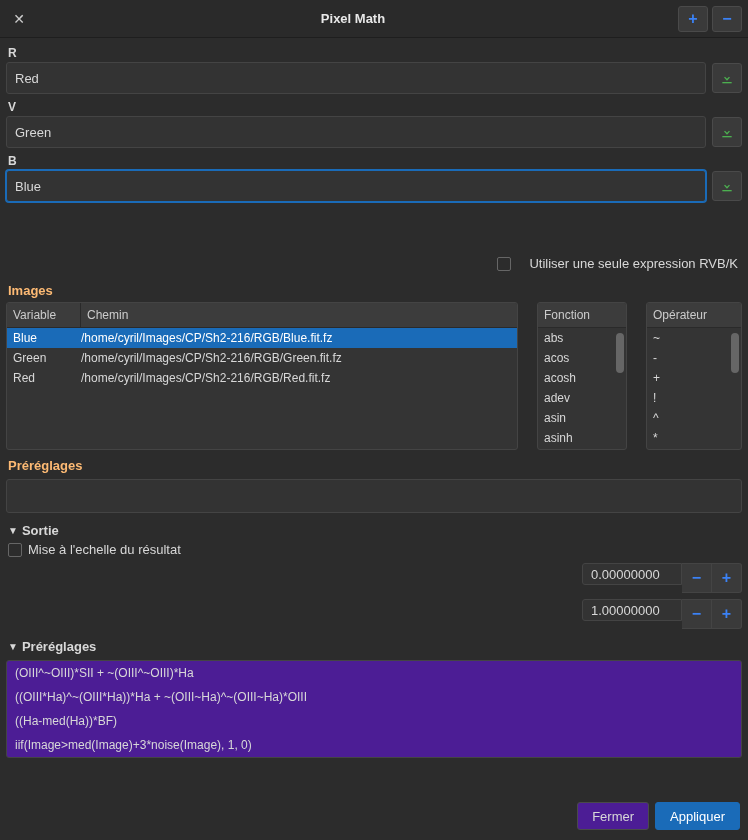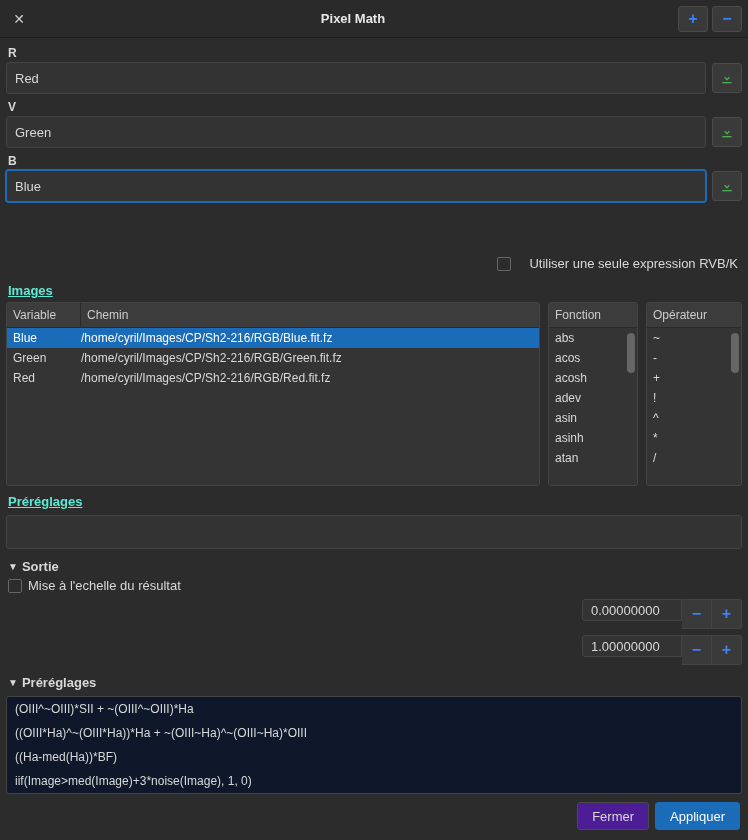--- a/index.html
+++ b/index.html
@@ -67,22 +67,22 @@
     border-radius: 3px;
     display: flex; align-items: center; justify-content: center;
   }
   .load-btn svg { width: 16px; height: 16px; }
   .check-row { display: flex; justify-content: flex-end; align-items: center; padding: 6px 4px 4px 0; gap: 18px; margin-top: 48px; }
   .checkbox {
     width: 14px; height: 14px;
     border: 1px solid #666; border-radius: 2px;
     background: #2c2c2c;
   }
-  .section-title { font-weight: bold; padding: 8px 0 4px 2px; color: #5eead4; text-decoration: underline; }
-  .images-panel { display: flex; gap: 8px; height: 184px; }
+  .section-title { font-weight: bold; padding: 8px 0 4px 2px; color: #fdba74; }
+  .images-panel { display: flex; gap: 19px; height: 148px; }
   .images-table { flex: 1; background: #343434; border: 1px solid #444; border-radius: 3px; overflow: hidden; display:flex; flex-direction:column; }
   .func-table { width: 90px; background: #343434; border: 1px solid #444; border-radius: 3px; display:flex; flex-direction:column; overflow:hidden; position:relative; }
   .op-table { width: 96px; background: #343434; border: 1px solid #444; border-radius: 3px; display:flex; flex-direction:column; overflow:hidden; position:relative; }
   .thead { display: flex; background: #3c3c3c; border-bottom: 1px solid #2a2a2a; }
   .th { padding: 5px 6px; font-size: 12px; color: #ccc; border-right: 1px solid #2a2a2a; }
   .th:last-child { border-right: none; }
   .th.var { width: 74px; }
   .th.path { flex: 1; }
   .th.func { flex: 1; }
   .th.op { flex: 1; }
@@ -111,21 +111,21 @@
     border-radius:3px 0 0 3px; padding: 0 8px; color:#d8d8d8; font-size:13px;
   }
   .num-btn {
     width: 30px; height: 30px; background:#3a3a3a; border:1px solid #444;
     border-left:none;
     display:flex; align-items:center; justify-content:center;
     color:#3b82f6; font-size:16px; font-weight:bold;
   }
   .num-btn.plus { border-radius: 0 3px 3px 0; }
   .presets {
-    background:#0f172a; border:1px solid #444; border-radius:3px;
+    background:#4c1d95; border:1px solid #444; border-radius:3px;
     margin-top:2px;
   }
   .preset-item { padding: 5px 8px; font-size:12px; }
   .footer {
     position: fixed;
     bottom: 0; left: 0; right: 0;
     width: 748px;
     display:flex; justify-content:flex-end; gap:6px;
     padding: 8px 8px 10px 0;
     background:#2c2c2c;

